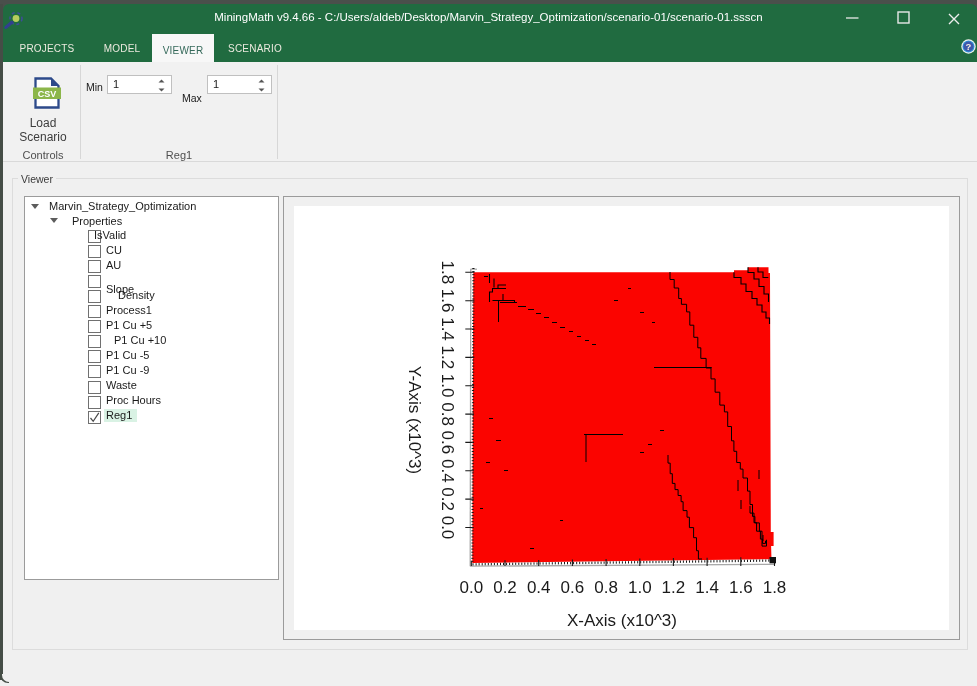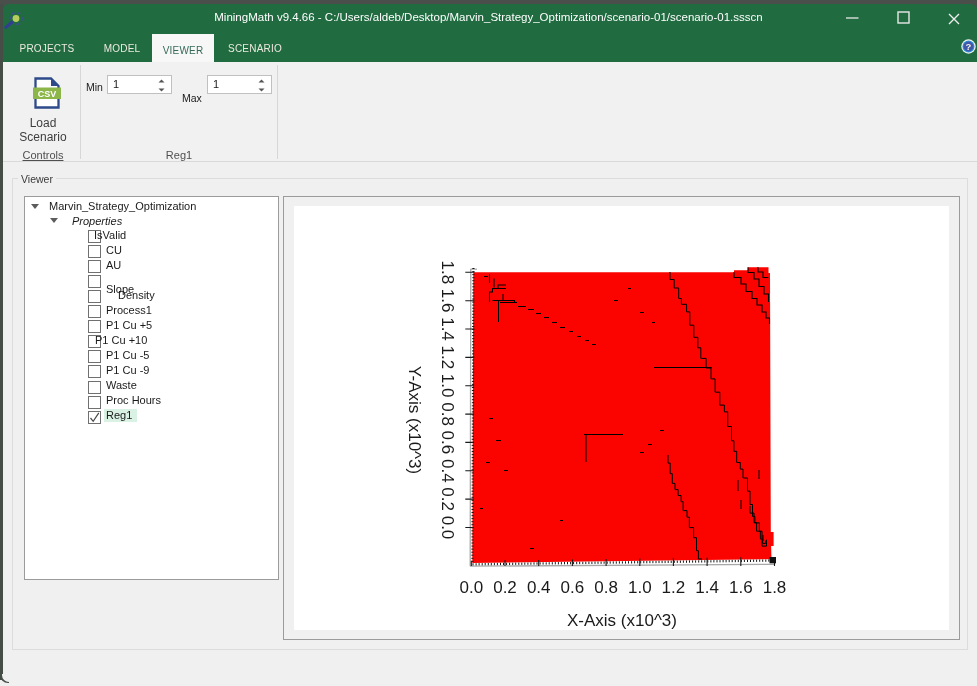--- a/index.html
+++ b/index.html
@@ -78,58 +78,58 @@
 </svg>
 <div class="abs" id="ribbon">
 
   <svg class="abs" style="left:27px;top:15px" width="34" height="32" viewBox="0 0 34 32">
     <path d="M5.5 1.5 H21 L28.5 9 V30.5 H5.5 Z" fill="#fff" stroke="#2d4a8a" stroke-width="2.3"></path>
     <path d="M21 1 L28.8 9 H21 Z" fill="#2d4a8a"></path>
     <rect x="3" y="10.5" width="28" height="11.5" fill="#8cb64a"></rect>
     <text x="17" y="20" text-anchor="middle" font-size="9" font-weight="bold" fill="#fff" font-family="Liberation Sans,sans-serif">CSV</text>
   </svg>
   <div id="loadtext">Load<br>Scenario</div>
-  <div class="glabel" style="left:0px;width:80px;text-decoration:underline;">Controls</div>
+  <div class="glabel" style="left:0px;width:80px;">Controls</div>
   <div class="vsep" style="left:77px;"></div>
   <div class="fldlab" style="left:83px;top:19px;">Min</div>
   <div class="spin" style="left:104px;top:13px;">1<svg style="position:absolute;right:6px;top:3px" width="7" height="13">
         <path d="M3.5 0.5 L6.5 3.5 L0.5 3.5 Z" fill="#555"></path>
         <path d="M0.5 9.5 L6.5 9.5 L3.5 12.5 Z" fill="#555"></path>
       </svg></div>
   <div class="fldlab" style="left:179px;top:30px;">Max</div>
   <div class="spin" style="left:204px;top:13px;">1<svg style="position:absolute;right:6px;top:3px" width="7" height="13">
         <path d="M3.5 0.5 L6.5 3.5 L0.5 3.5 Z" fill="#555"></path>
         <path d="M0.5 9.5 L6.5 9.5 L3.5 12.5 Z" fill="#555"></path>
       </svg></div>
   <div class="glabel" style="left:78px;width:196px;">Reg1</div>
   <div class="vsep" style="left:274px;"></div>
 </div>
 <div class="abs" id="gbox"></div>
 <div class="abs" id="gboxlab">Viewer</div>
 <div class="abs" id="treepanel">
   <div class="tri" style="left:6px;top:7px;"></div>
   <div class="trow" style="left:24px;top:3px;">Marvin_Strategy_Optimization</div>
   <div class="tri" style="left:25px;top:21px;"></div>
-  <div class="trow" style="left:47px;top:18px;font-style:italic;">Properties</div>
+  <div class="trow" style="left:47px;top:18px;">Properties</div>
   <div class="cb" style="left:63px;top:33px;"></div>
   <div class="trow" style="left:69px;top:32px;">IsValid</div>
   <div class="cb" style="left:63px;top:48px;"></div>
   <div class="trow" style="left:81px;top:47px;">CU</div>
   <div class="cb" style="left:63px;top:63px;"></div>
   <div class="trow" style="left:81px;top:62px;text-align:right;">AU</div>
   <div class="cb" style="left:63px;top:78px;"></div>
   <div class="trow" style="left:81px;top:86px;">Slope</div>
   <div class="cb" style="left:63px;top:93px;"></div>
   <div class="trow" style="left:81px;top:92px;margin-left:12px;">Density</div>
   <div class="cb" style="left:63px;top:108px;"></div>
   <div class="trow" style="left:81px;top:107px;">Process1</div>
   <div class="cb" style="left:63px;top:123px;"></div>
   <div class="trow" style="left:81px;top:122px;">P1 Cu +5</div>
   <div class="cb" style="left:63px;top:138px;"></div>
-  <div class="trow" style="left:70px;top:137px;">P1 Cu +10</div>
+  <div class="trow" style="left:89px;top:137px;">P1 Cu +10</div>
   <div class="cb" style="left:63px;top:153px;"></div>
   <div class="trow" style="left:81px;top:152px;">P1 Cu -5</div>
   <div class="cb" style="left:63px;top:168px;"></div>
   <div class="trow" style="left:81px;top:167px;">P1 Cu -9</div>
   <div class="cb" style="left:63px;top:184px;"></div>
   <div class="trow" style="left:81px;top:182px;">Waste</div>
   <div class="cb" style="left:63px;top:199px;"></div>
   <div class="trow" style="left:81px;top:197px;text-align:center;">Proc Hours</div>
   <div class="cb" style="left:63px;top:214px;">
       <svg style="display:block" width="11" height="11" viewBox="0 0 11 11">

